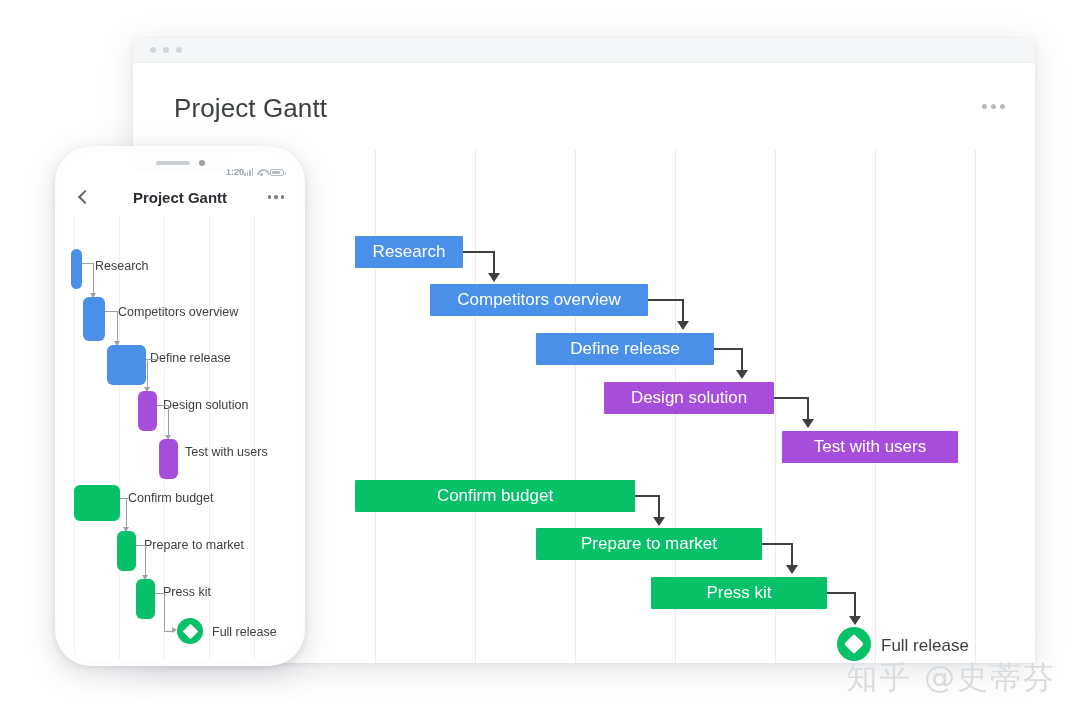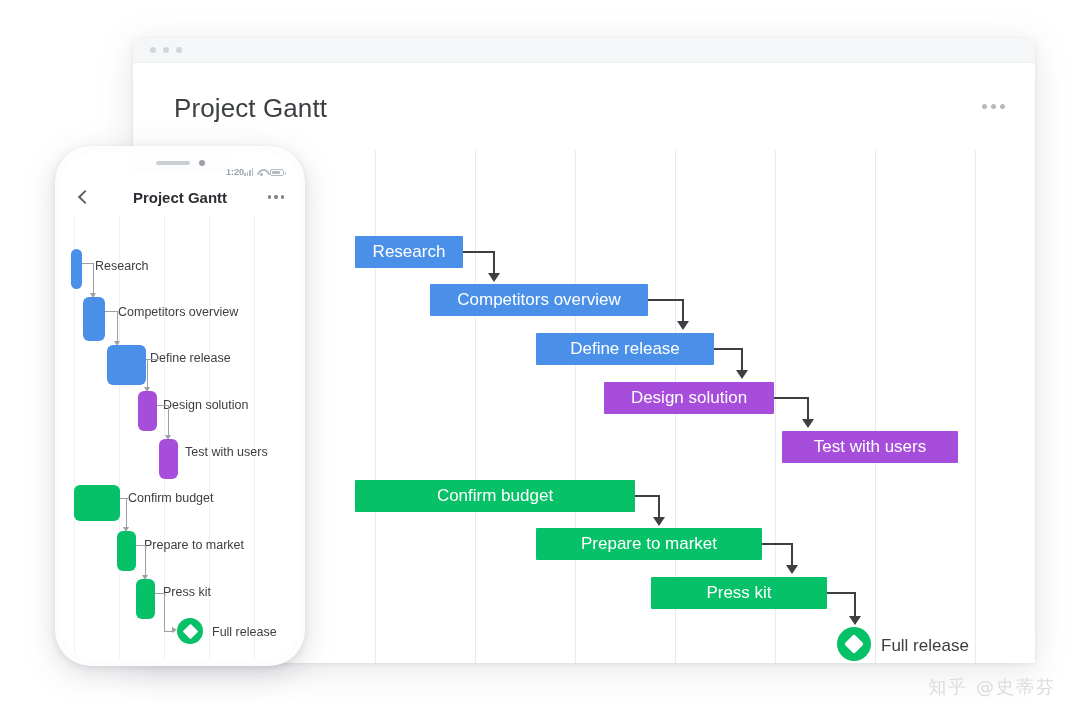--- a/index.html
+++ b/index.html
@@ -194,21 +194,21 @@
     position:absolute;width:26px;height:26px;border-radius:50%;
     background:#06c167;display:flex;align-items:center;justify-content:center;
   }
   #p-milestone .diamond{
     width:11px;height:11px;background:#ffffff;transform:rotate(45deg);border-radius:1px;
   }
 
   
   #watermark{
     position:absolute;right:24px;bottom:20px;
-    font-size:18px;color:#d9dcdf;letter-spacing:2px;white-space:nowrap;
+    font-size:31px;color:#d9dcdf;letter-spacing:2px;white-space:nowrap;
     font-family:"DejaVu Sans",sans-serif;
   }
 </style>
 </head>
 <body>
 
 <div id="desktop-window">
 
   <div id="window-titlebar">
     <span class="tl-dot d1"></span>

